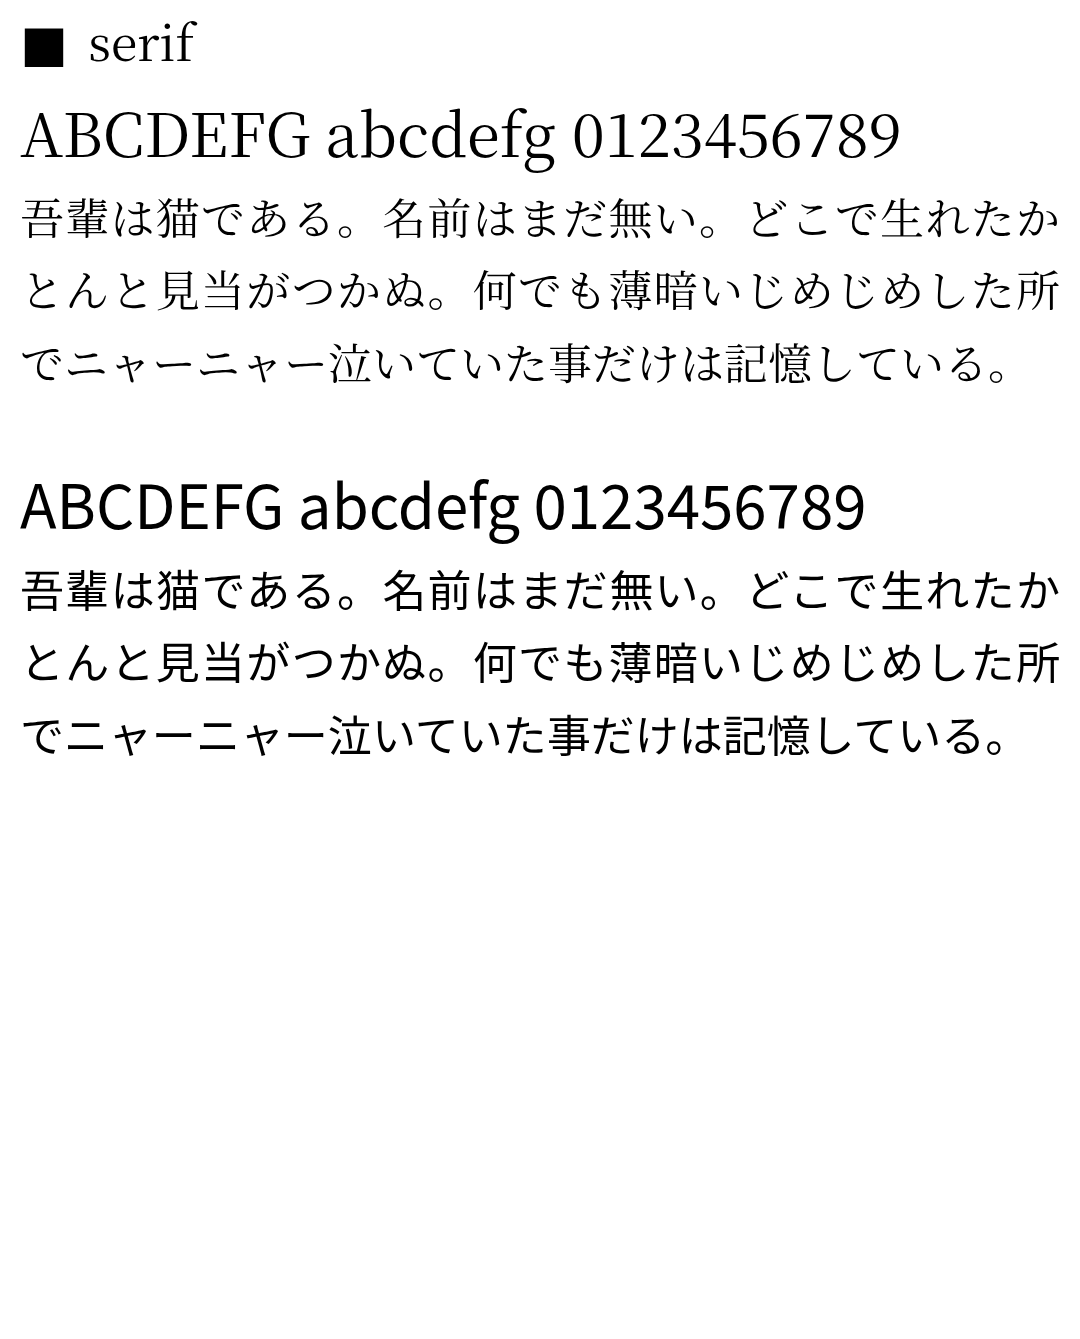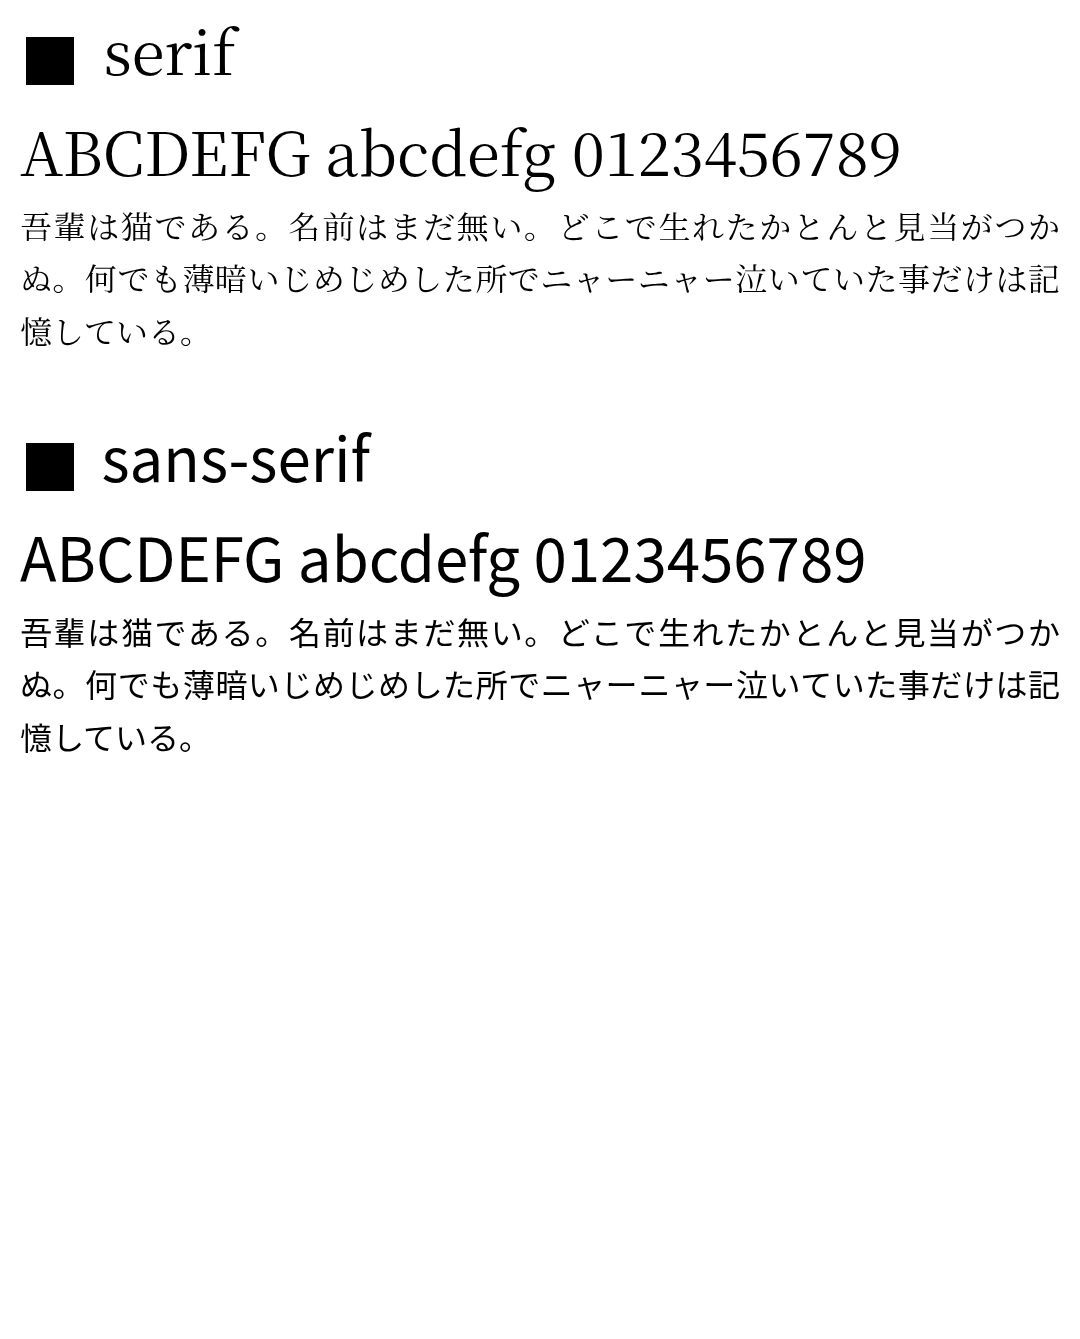--- a/index.html
+++ b/index.html
@@ -10,37 +10,37 @@
     body {
       width: 1080px;
       background: #ffffff;
       color: #000000;
       padding: 10px 20px;
     }
     .section {
       margin-bottom: 60px;
     }
     .heading {
-      font-size: 60px;
+      font-size: 48px;
       line-height: 1.3;
       margin-bottom: 8px;
     }
     .heading .bullet {
       display: inline-block;
       vertical-align: middle;
       margin-right: 8px;
       margin-top: -4px;
     }
     .sample-latin {
       font-size: 60px;
       line-height: 1.5;
       margin-bottom: 4px;
     }
     .sample-japanese {
-      font-size: 32px;
+      font-size: 44px;
       line-height: 1.65;
       text-align: justify;
       word-break: break-all;
     }
     .serif {
       font-family: "Hiragino Mincho ProN", "Yu Mincho", "Noto Serif JP", serif;
     }
     .sans {
       font-family: "Hiragino Kaku Gothic ProN", "Yu Gothic", "Noto Sans JP", sans-serif;
     }
@@ -51,19 +51,15 @@
 <div class="section serif">
   <div class="heading">
     <span class="bullet">■</span>
     <span>serif</span>
   </div>
   <div class="sample-latin">ABCDEFG abcdefg 0123456789</div>
   <div class="sample-japanese">吾輩は猫である。名前はまだ無い。どこで生れたかとんと見当がつかぬ。何でも薄暗いじめじめした所でニャーニャー泣いていた事だけは記憶している。</div>
 </div>
 
 <div class="section sans">
-  <div class="heading">
-    <span class="bullet">■</span>
-    <span>sans-serif</span>
-  </div>
   <div class="sample-latin">ABCDEFG abcdefg 0123456789</div>
   <div class="sample-japanese">吾輩は猫である。名前はまだ無い。どこで生れたかとんと見当がつかぬ。何でも薄暗いじめじめした所でニャーニャー泣いていた事だけは記憶している。</div>
 </div>
 
 </body></html>

